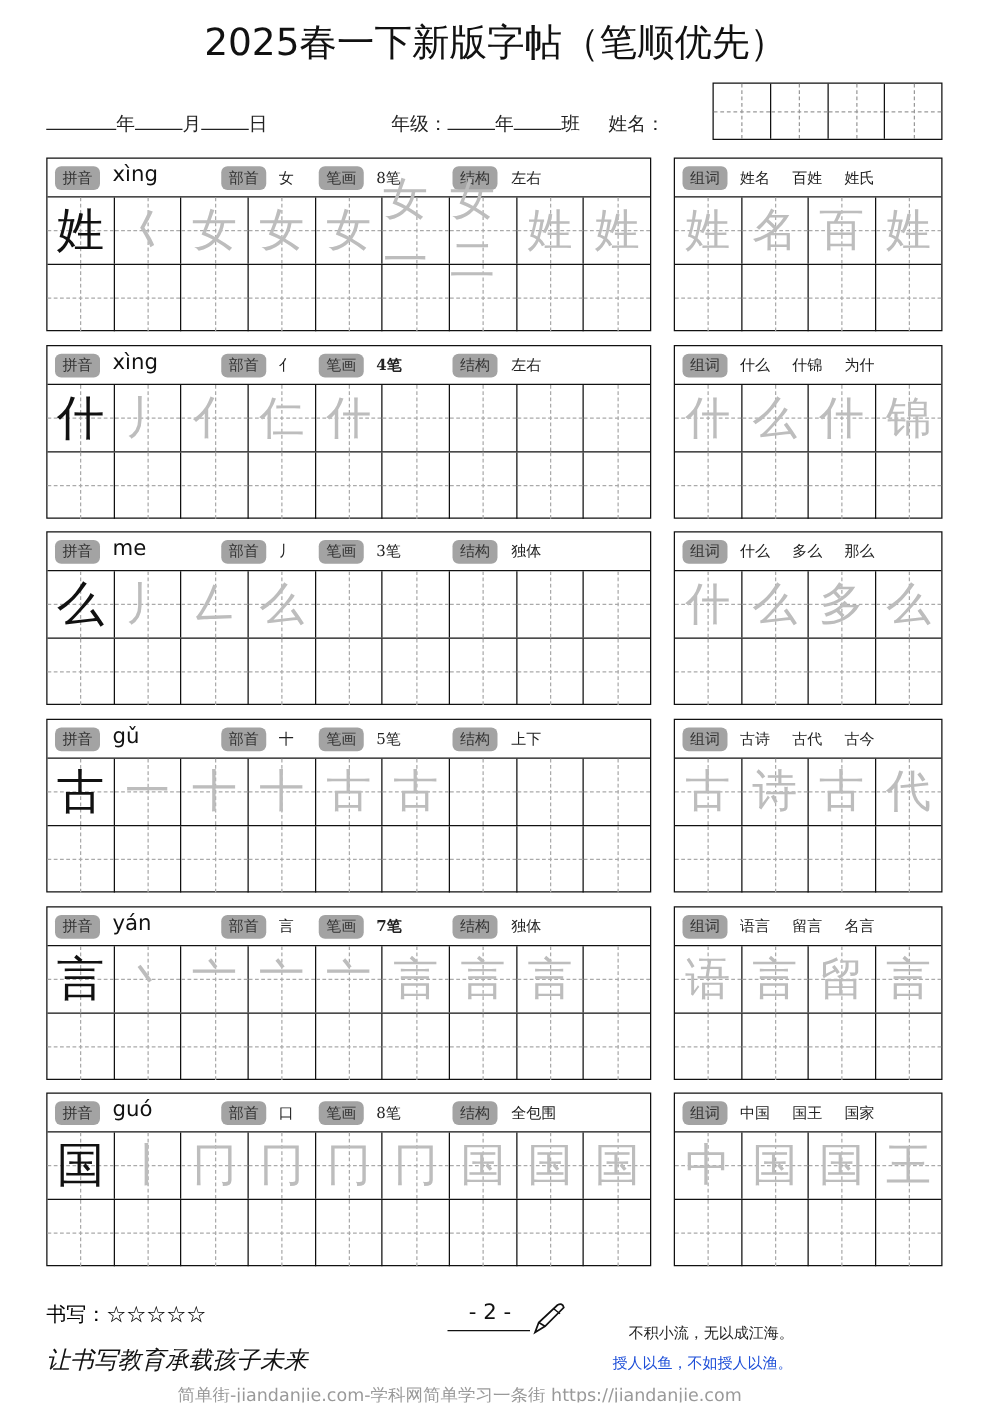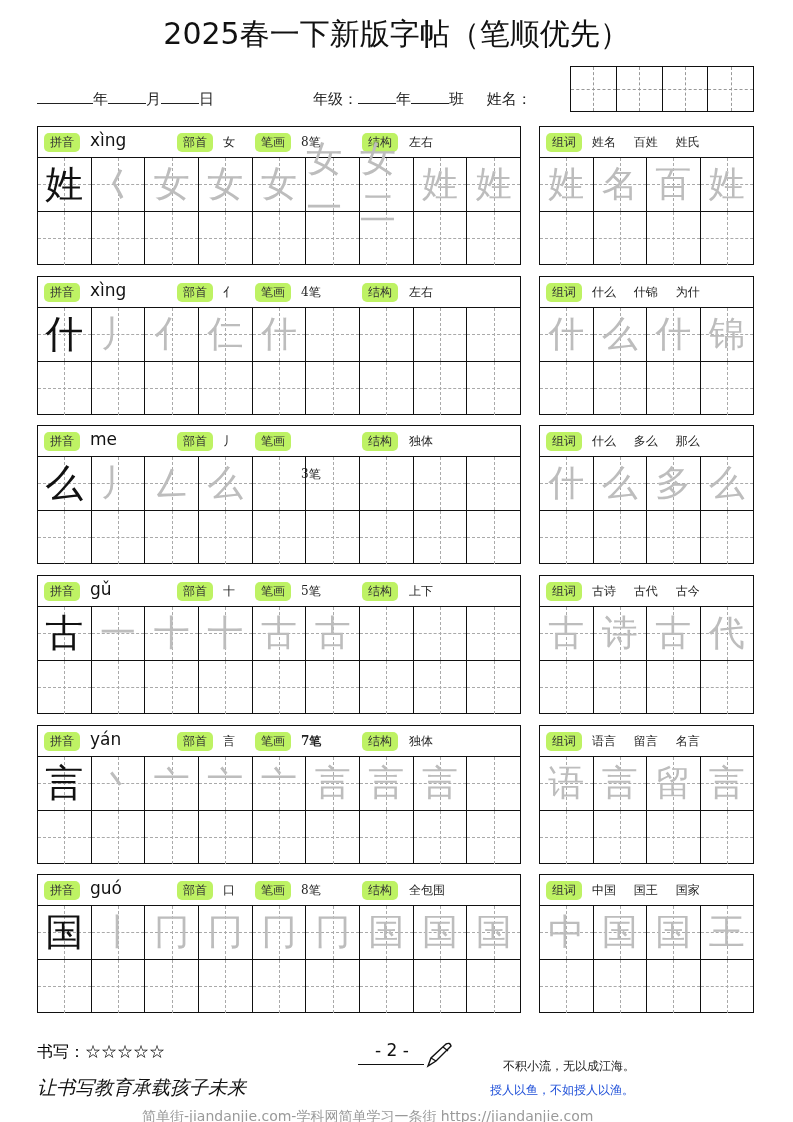--- a/index.html
+++ b/index.html
@@ -10,21 +10,21 @@
   .info { position: absolute; top: 90px; font-size: 15px; color: #222; font-family: "DejaVu Serif", serif; }
   .blank { display: inline-block; border-bottom: 1px solid #222; height: 14px; vertical-align: baseline; }
   .namebox { position: absolute; left: 570px; top: 66px; width: 184px; height: 46px; border: 1.5px solid #111; display: flex; }
   .namebox .nc { flex: 1; border-right: 1.5px solid #111; position: relative; }
   .namebox .nc:last-child { border-right: none; }
   .nc::before { content: ""; position: absolute; left: 50%; top: 0; bottom: 0; border-left: 1px dashed #999; }
   .nc::after { content: ""; position: absolute; top: 50%; left: 0; right: 0; border-top: 1px dashed #999; }
 
   .block { position: absolute; border: 1.5px solid #111; background: #fff; }
   .block .head { height: 31px; border-bottom: 1.5px solid #111; position: relative; font-size: 12px; }
-  .badge { position: absolute; top: 6px; height: 19px; line-height: 19px; padding: 0 6px; background: #bef264;
+  .badge { position: absolute; top: 6px; height: 19px; line-height: 19px; padding: 0 6px; background: #a3a3a3;
            border-radius: 5px; font-size: 12px; color: #333; font-family: "DejaVu Serif", serif; }
   .val { position: absolute; top: 6px; line-height: 19px; font-size: 12px; color: #222; font-family: "DejaVu Serif", serif; }
   .pinyin { position: absolute; top: 3px; left: 52px; font-size: 17px; color: #111; font-family: "DejaVu Sans", sans-serif; }
   .grow { display: flex; height: 53.5px; border-bottom: 1.5px solid #111; }
   .grow:last-child { border-bottom: none; }
   .cell { flex: 1; border-right: 1.5px solid #111; position: relative; display: flex; align-items: center;
           justify-content: center; font-size: 36px; color: #bdbdbd; font-family: "DejaVu Serif", serif; }
   .cell:last-child { border-right: none; }
   .cell::before { content: ""; position: absolute; left: 50%; top: 0; bottom: 0; border-left: 1px dashed #aaa; }
   .cell::after { content: ""; position: absolute; top: 50%; left: 0; right: 0; border-top: 1px dashed #aaa; }
@@ -140,21 +140,21 @@
         <div class="cell"></div>
       </div>
     </div>
     <div class="block" style="left: 37px; top: 276px; width: 484px; height: 139px;">
       <div class="head">
         <span class="badge" style="left:6px;">拼音</span>
         <span class="pinyin">xìng</span>
         <span class="badge" style="left:139px;">部首</span>
         <span class="val" style="left:185px;">亻</span>
         <span class="badge" style="left:217px;">笔画</span>
-        <span class="val" style="left:263px;">4笔</span>
+        <span class="val" style="left:263px;font-weight:bold;">4笔</span>
         <span class="badge" style="left:324px;">结构</span>
         <span class="val" style="left:371px;">左右</span>
       </div>
       <div class="grow">
         <div class="cell model">
           <span>什</span>
         </div>
         <div class="cell">
           <span>丿</span>
         </div>
@@ -218,21 +218,21 @@
         <div class="cell"></div>
       </div>
     </div>
     <div class="block" style="left: 37px; top: 425px; width: 484px; height: 139px;">
       <div class="head">
         <span class="badge" style="left:6px;">拼音</span>
         <span class="pinyin">me</span>
         <span class="badge" style="left:139px;">部首</span>
         <span class="val" style="left:185px;">丿</span>
         <span class="badge" style="left:217px;">笔画</span>
-        <span class="val" style="left:263px;margin-top:33px;">3笔</span>
+        <span class="val" style="left:263px;">3笔</span>
         <span class="badge" style="left:324px;">结构</span>
         <span class="val" style="left:371px;">独体</span>
       </div>
       <div class="grow">
         <div class="cell model">
           <span>么</span>
         </div>
         <div class="cell">
           <span>丿</span>
         </div>

